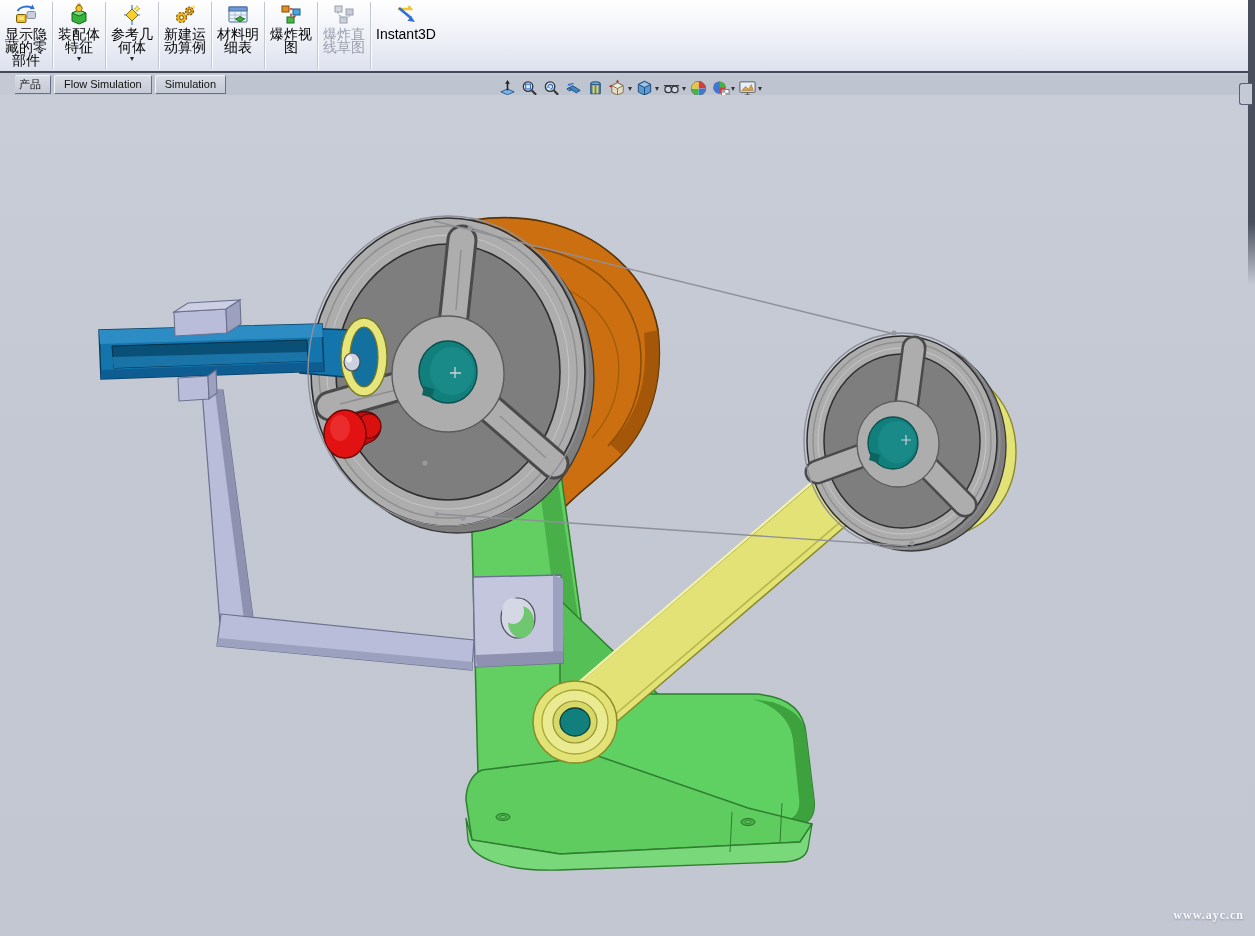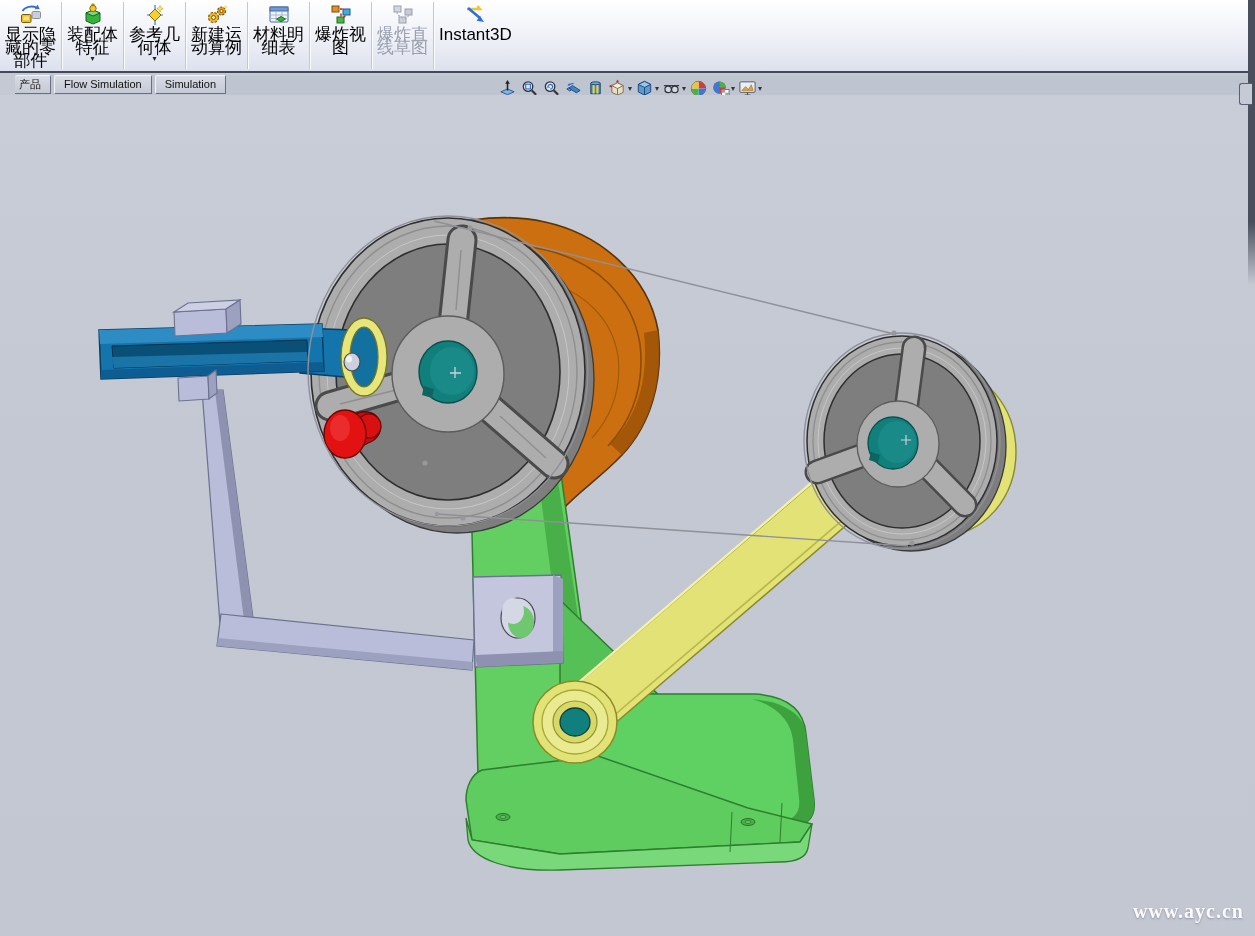--- a/index.html
+++ b/index.html
@@ -10,21 +10,21 @@
        font-family:"Liberation Sans",sans-serif;background:var(--bg);}
   
   .toolbar{position:absolute;top:0;left:0;width:1255px;height:73px;
     background:linear-gradient(#ffffff,#eef0f7 55%,#dde1ee);
     border-bottom:2px solid var(--tbborder);
     display:flex;align-items:stretch;padding-left:2px;box-sizing:border-box;}
   .tbtn{display:flex;flex-direction:column;align-items:center;justify-content:flex-start;
     padding:3px 3px 0;min-width:42px;cursor:pointer;}
   .ticon{height:25px}
   .ticon svg{width:24px;height:24px;display:block}
-  .tlabel{font-size:17px;line-height:13px;text-align:center;color:#000;white-space:nowrap}
+  .tlabel{font-size:14px;line-height:13px;text-align:center;color:#000;white-space:nowrap}
   .tdrop{font-size:8px;line-height:8px;color:#222;margin-top:1px}
   .tbtn.disabled .tlabel{color:#9aa0ae}
   .tsep{width:1px;background:#c3c7d4;box-shadow:1px 0 0 #fbfcfe;margin:2px 2px;}
   
   .tabbar{position:absolute;top:75px;left:15px;width:1255px;height:20px;background:var(--tabbar);}
   .tabs{display:flex;height:20px;align-items:flex-start}
   .tab{height:17px;padding:0 9px;margin-right:3px;font-size:11px;line-height:16px;color:#111;
     background:linear-gradient(#d8dce4,#c5c9d5);
     border:1px solid #667086;border-top-color:#f2f4f8;border-left-color:#f2f4f8;
     border-radius:2px 2px 0 0;cursor:pointer;white-space:nowrap}
@@ -32,21 +32,21 @@
   
   .headsup{position:absolute;left:498px;top:78px;height:21px;display:flex;align-items:center;gap:3px;}
   .hbtn{display:flex;align-items:center;cursor:pointer}
   .hbtn svg{width:19px;height:19px;display:block}
   .harrow{font-size:8px;color:#333;margin-left:1px}
   
   .viewport{position:absolute;top:95px;left:0;width:1255px;height:841px;
     background:linear-gradient(180deg,#c9cdd8 0%,#c4c8d3 40%,#c2c7d2 100%);}
   .viewport svg{display:block}
   .watermark{position:absolute;right:11px;bottom:13px;
-    font-family:"Liberation Serif",serif;font-weight:bold;font-size:20px;color:#fbfbfd;
+    font-family:"Liberation Serif",serif;font-weight:bold;font-size:12px;color:#fbfbfd;
     letter-spacing:1px;text-shadow:0 1px 2px rgba(110,116,134,.65);margin-left:8px;}
   .rstrip{position:absolute;right:0;top:0;width:7px;height:285px;
     background:linear-gradient(180deg,#4a4f5d 0%,#4a4f5d 78%,rgba(74,79,93,0) 100%);}
   .ptab{position:absolute;right:3px;top:83px;width:12px;height:20px;
     border:1px solid #5a6074;border-right:none;border-radius:3px 0 0 3px;background:#c6cad5;}
 </style>
 </head>
 <body>
 
 <div class="toolbar" id="toolbar">

